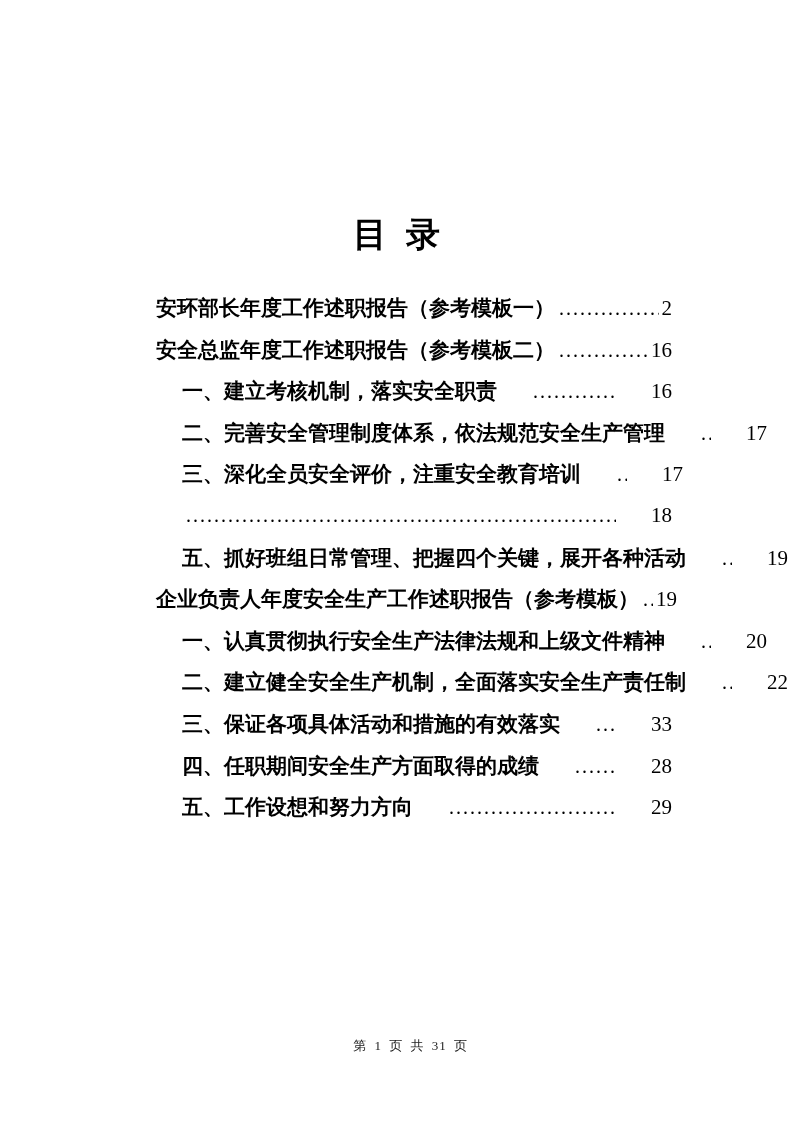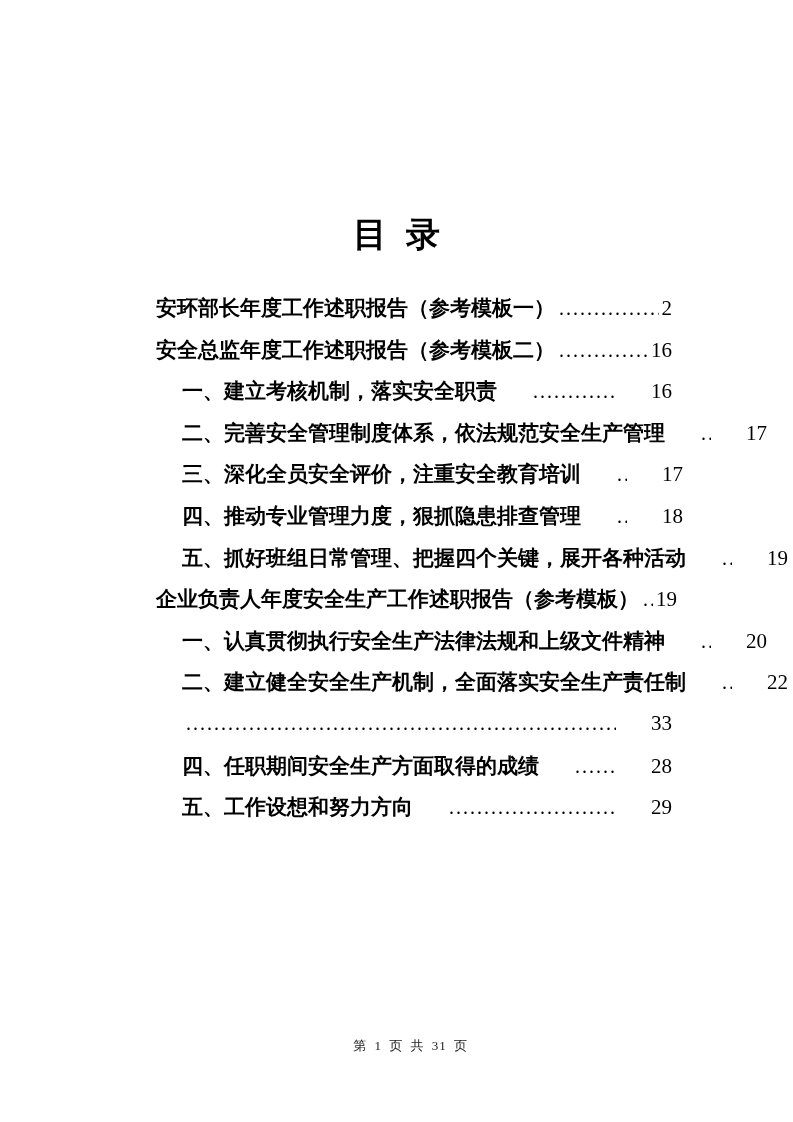--- a/index.html
+++ b/index.html
@@ -107,21 +107,20 @@
         <span class="toc-label">二、完善安全管理制度体系，依法规范安全生产管理</span>
         <span class="leader"></span>
         <span class="toc-page">17</span>
       </div>
       <div class="toc-row lvl2">
         <span class="toc-label">三、深化全员安全评价，注重安全教育培训</span>
         <span class="leader"></span>
         <span class="toc-page">17</span>
       </div>
       <div class="toc-row lvl2">
-        <span class="toc-label">四、推动专业管理力度，狠抓隐患排查管理</span>
         <span class="leader"></span>
         <span class="toc-page">18</span>
       </div>
       <div class="toc-row lvl2">
         <span class="toc-label">五、抓好班组日常管理、把握四个关键，展开各种活动</span>
         <span class="leader"></span>
         <span class="toc-page">19</span>
       </div>
       <div class="toc-row lvl1">
         <span class="toc-label">企业负责人年度安全生产工作述职报告（参考模板）</span>
@@ -132,20 +131,21 @@
         <span class="toc-label">一、认真贯彻执行安全生产法律法规和上级文件精神</span>
         <span class="leader"></span>
         <span class="toc-page">20</span>
       </div>
       <div class="toc-row lvl2">
         <span class="toc-label">二、建立健全安全生产机制，全面落实安全生产责任制</span>
         <span class="leader"></span>
         <span class="toc-page">22</span>
       </div>
       <div class="toc-row lvl2">
+        <span class="toc-label">三、保证各项具体活动和措施的有效落实</span>
         <span class="leader"></span>
         <span class="toc-page">33</span>
       </div>
       <div class="toc-row lvl2">
         <span class="toc-label">四、任职期间安全生产方面取得的成绩</span>
         <span class="leader"></span>
         <span class="toc-page">28</span>
       </div>
       <div class="toc-row lvl2">
         <span class="toc-label">五、工作设想和努力方向</span>

